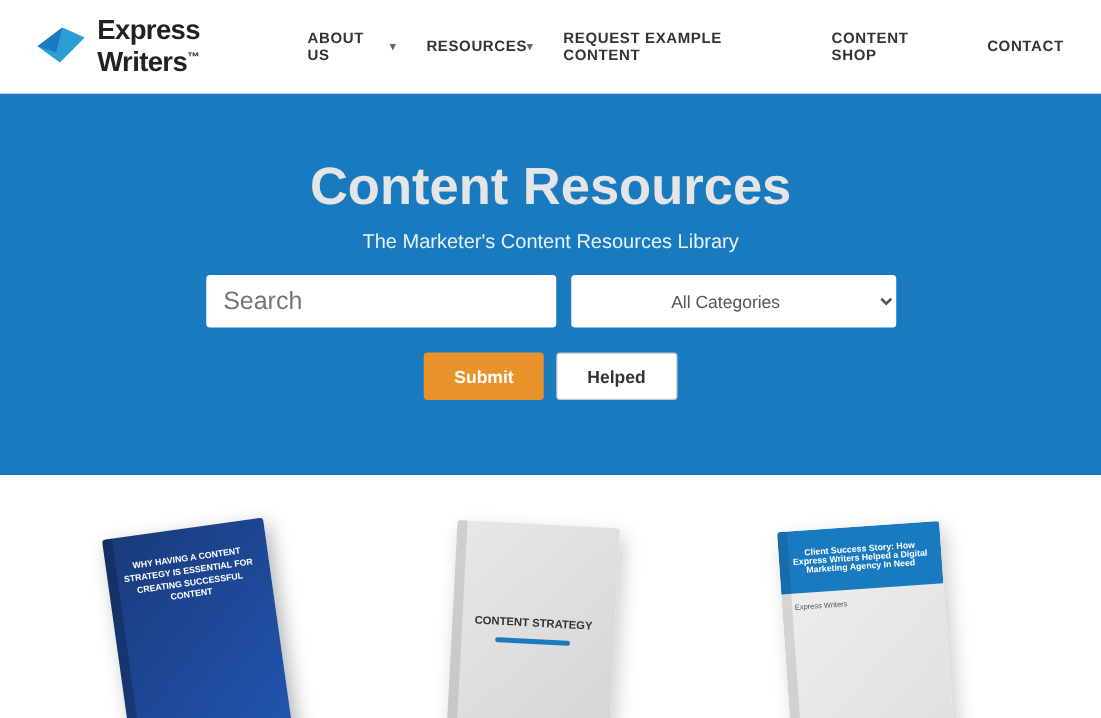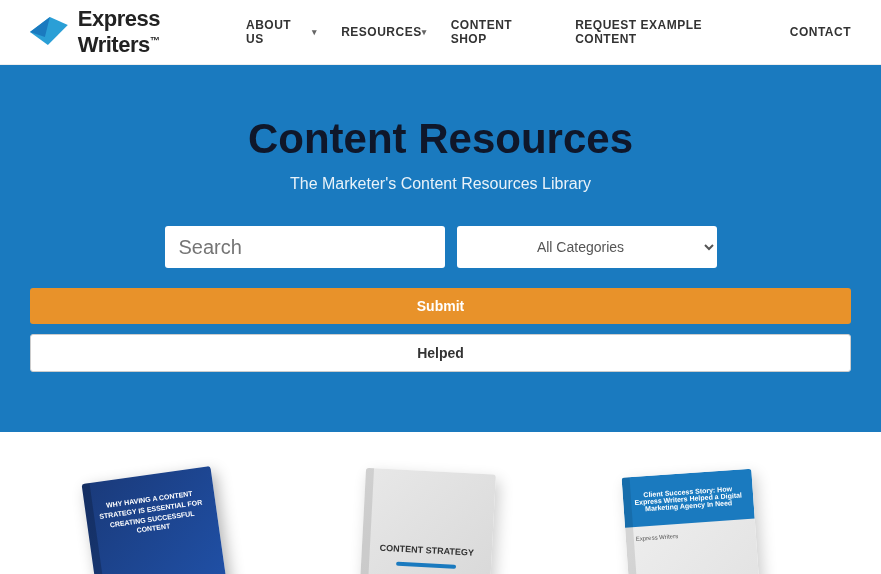--- a/index.html
+++ b/index.html
@@ -4,21 +4,21 @@
   <style>
     * { margin: 0; padding: 0; box-sizing: border-box; }
     body { font-family: 'Helvetica Neue', Arial, sans-serif; background: #fff; width: 881px; }
 
     
     .header {
       display: flex;
       align-items: center;
       justify-content: space-between;
       padding: 0 30px;
-      height: 65px;
+      height: 75px;
       background: #fff;
       border-bottom: 1px solid #eee;
     }
     .logo-area {
       display: flex;
       align-items: center;
       gap: 10px;
     }
     .logo-icon {
       width: 38px;
@@ -58,27 +58,27 @@
     
     .hero {
       background: #1a7abf;
       padding: 50px 30px 60px;
       text-align: center;
       color: #fff;
     }
     .hero-title {
       font-size: 42px;
       font-weight: 800;
-      color: #0f172a;
+      color: #e5e5e5;
       margin-bottom: 12px;
     }
     .hero-subtitle {
       font-size: 16px;
       color: rgba(255,255,255,0.9);
-      margin-bottom: 33px;
+      margin-bottom: 17px;
     }
     .hero-form {
       display: flex;
       justify-content: center;
       align-items: center;
       gap: 12px;
       margin-bottom: 20px;
     }
     .hero-search {
       width: 280px;
@@ -101,21 +101,20 @@
       background: #fff;
       cursor: pointer;
       outline: none;
       appearance: auto;
       text-align: center;
     }
     .hero-buttons {
       display: flex;
       justify-content: center;
       gap: 10px;
-      flex-direction: column;
     }
     .btn-submit {
       background: #e8922a;
       color: #fff;
       border: none;
       border-radius: 3px;
       padding: 10px 24px;
       font-size: 14px;
       font-weight: 600;
       cursor: pointer;
@@ -286,24 +285,24 @@
   <nav>
     <div class="nav-item">
       <span>ABOUT US</span>
       <span class="nav-chevron">▾</span>
     </div>
     <div class="nav-item">
       <span>RESOURCES</span>
       <span class="nav-chevron">▾</span>
     </div>
     <div class="nav-item">
+      <span>REQUEST EXAMPLE CONTENT</span>
+    </div>
+    <div class="nav-item">
       <span>CONTENT SHOP</span>
-    </div>
-    <div class="nav-item">
-      <span>REQUEST EXAMPLE CONTENT</span>
     </div>
     <div class="nav-item">
       <span>CONTACT</span>
     </div>
   </nav>
 </header>
 
 <section class="hero">
   <h1 class="hero-title">Content Resources</h1>
   <p class="hero-subtitle">The Marketer's Content Resources Library</p>

